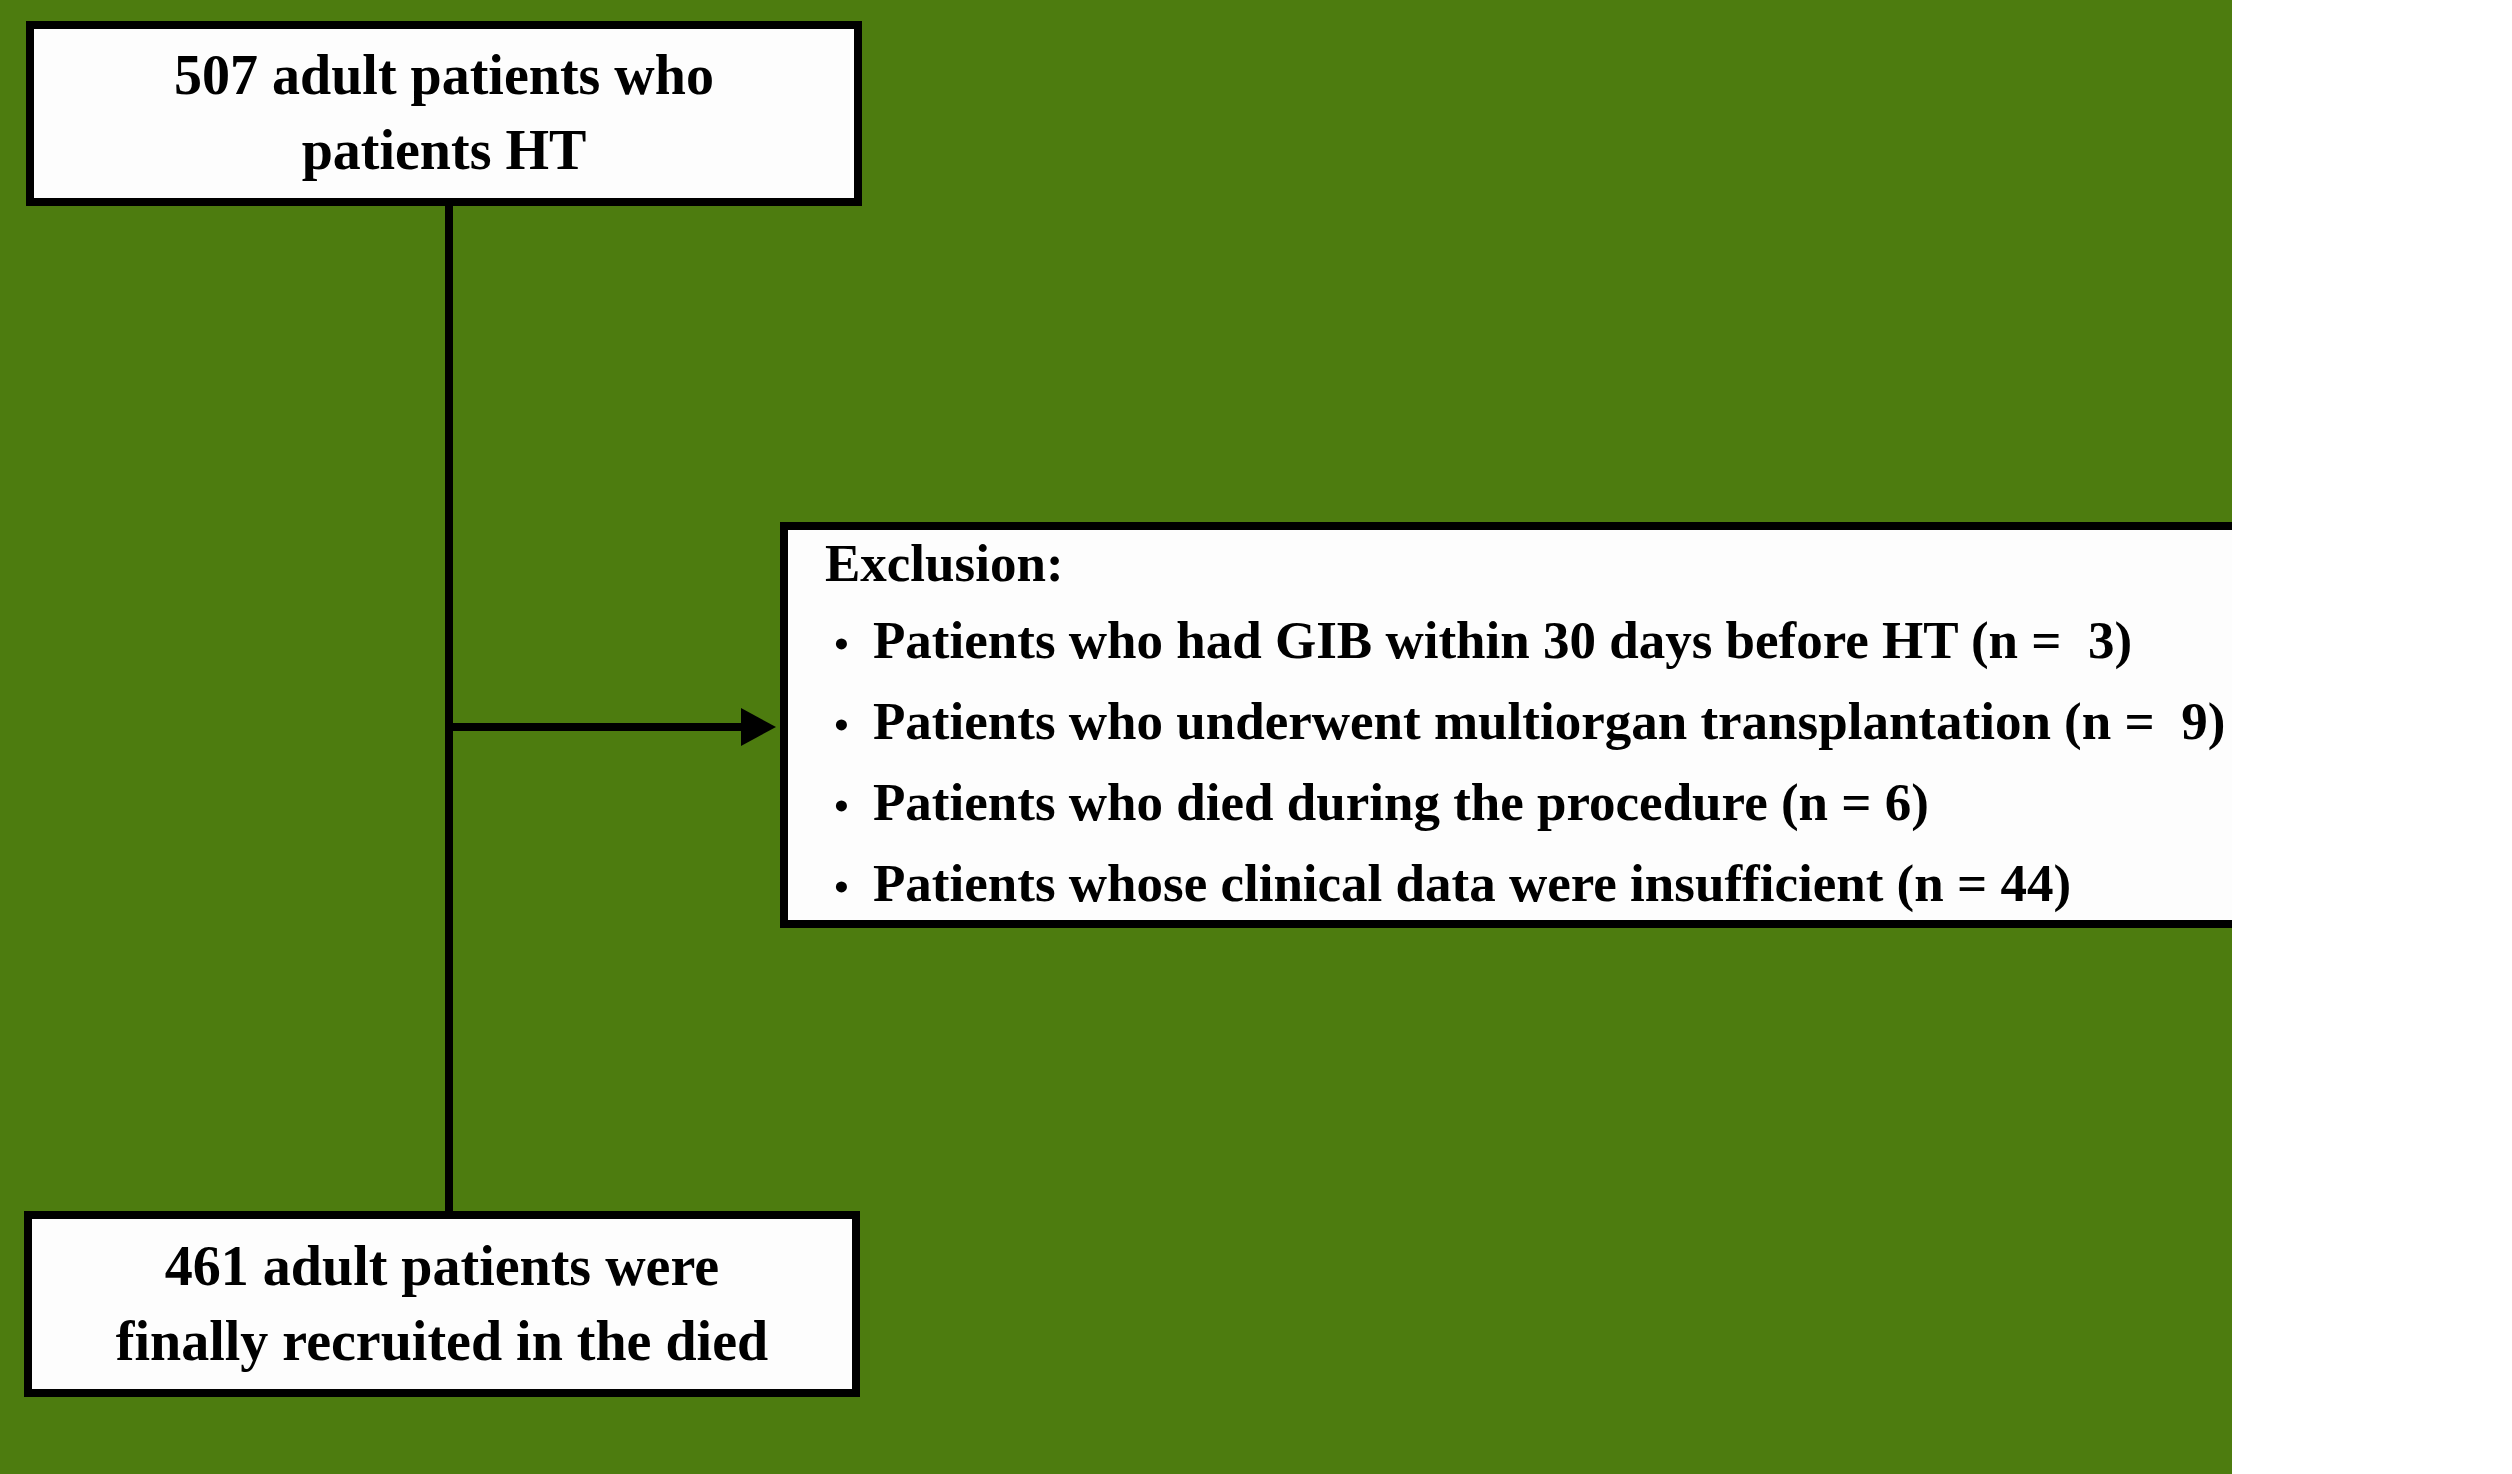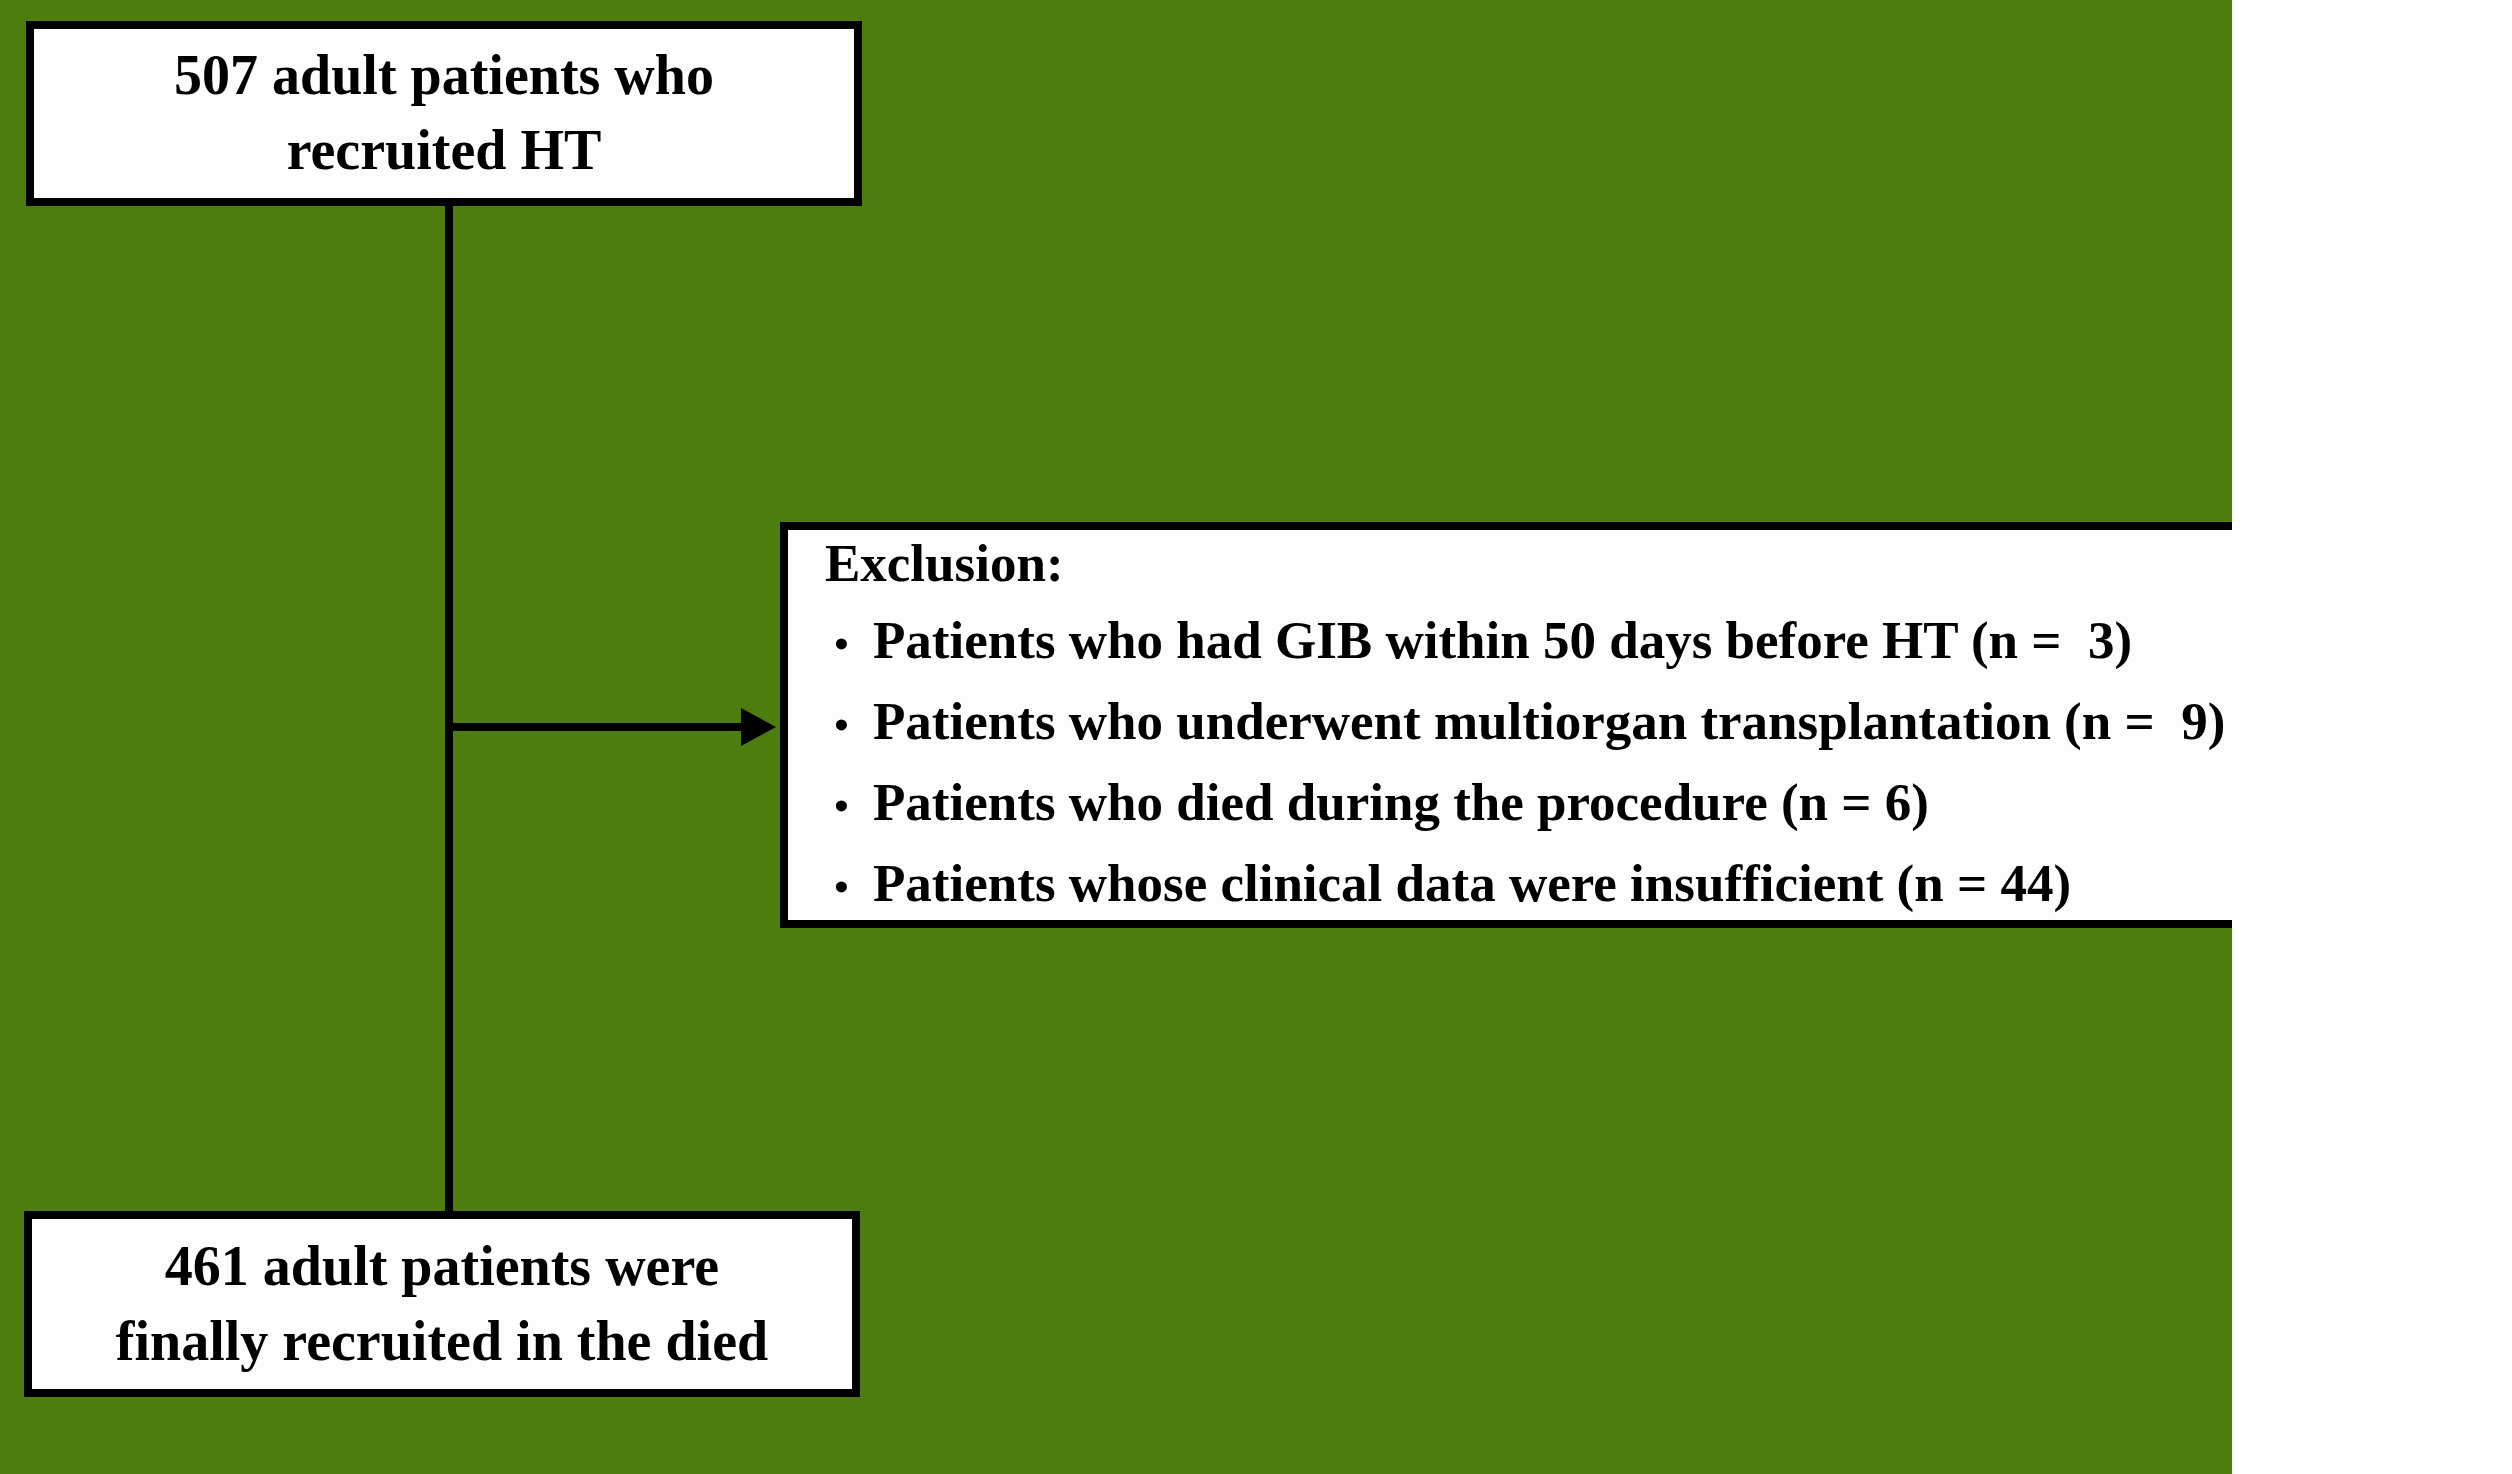--- a/index.html
+++ b/index.html
@@ -91,34 +91,34 @@
     border-left: 35px solid #000000;
   }
 </style>
 </head>
 <body>
 
 <div id="canvas">
 
   <div id="top-box" class="node-box center-box">
     <div class="box-line">507 adult patients who</div>
-    <div class="box-line">recruited HT</div>
+    <div class="box-line">patients HT</div>
   </div>
 
   <div id="v-line" class="line"></div>
   <div id="down-arrowhead" class="arrowhead"></div>
   <div id="h-line" class="line"></div>
   <div id="right-arrowhead" class="arrowhead"></div>
 
   <div id="exclusion-box" class="node-box">
     <div class="excl-row excl-heading">Exclusion:</div>
 
     <div class="excl-row">
       <span class="bullet-cell">•</span>
-      <span class="excl-text">Patients who had GIB within 50 days before HT (n =  3)</span>
+      <span class="excl-text">Patients who had GIB within 30 days before HT (n =  3)</span>
     </div>
 
     <div class="excl-row">
       <span class="bullet-cell">•</span>
       <span class="excl-text">Patients who underwent multiorgan transplantation (n =  9)</span>
     </div>
 
     <div class="excl-row">
       <span class="bullet-cell">•</span>
       <span class="excl-text">Patients who died during the procedure (n = 6)</span>

